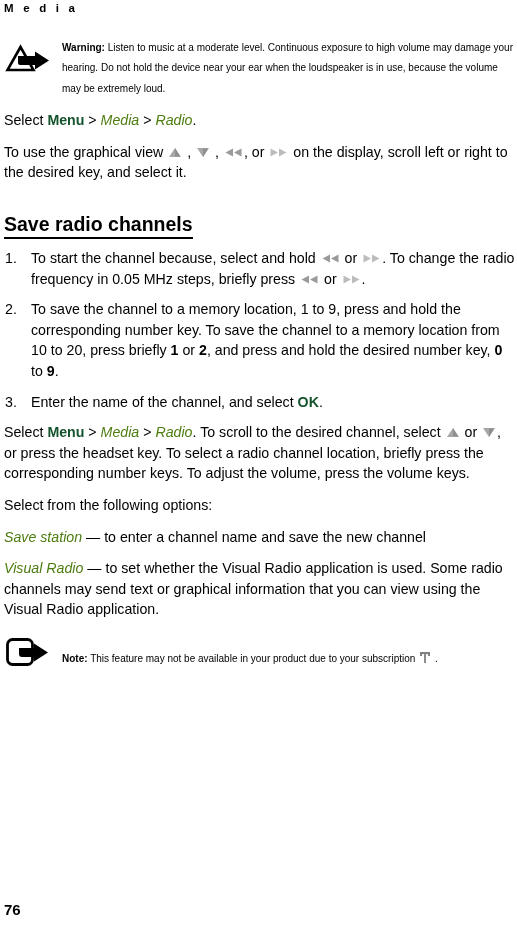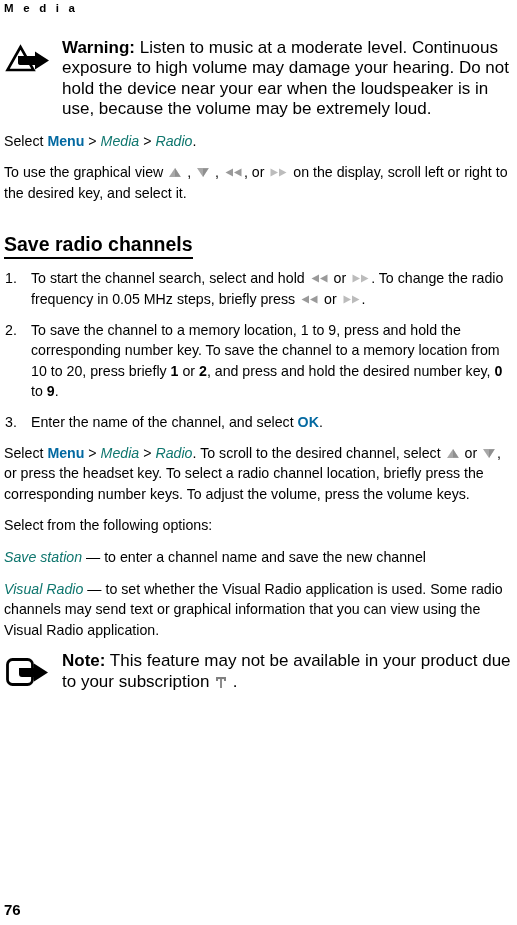--- a/index.html
+++ b/index.html
@@ -53,21 +53,21 @@
   .noteblock .icon-cell {
     width: 58px;
     min-width: 58px;
     padding-top: 6px;
     display: flex;
     justify-content: flex-start;
     align-items: flex-start;
   }
   .noteblock .note-text {
     flex: 1;
-    font-size: 17px;
+    font-size: 10px;
     line-height: 20.4px;
     padding-right: 2px;
   }
   .noteblock .note-text b { font-weight: bold; }
 
   
   p.para {
     margin: 0 0 11px 0;
     font-size: 14.2px;
     line-height: 20.6px;
@@ -107,22 +107,22 @@
   }
 
   
   .option-line {
     margin: 0 0 11px 0;
     font-size: 14.2px;
     line-height: 20.6px;
   }
 
   
-  .ui-bold   { color: #0369a1; font-weight: bold; }
-  .ui-ital   { color: #0f766e; font-style: italic; }
+  .ui-bold   { color: #14532d; font-weight: bold; }
+  .ui-ital   { color: #4d7c0f; font-style: italic; }
   .kbd-bold  { font-weight: bold; }
   .sep       { color: #000; }
 
   
   .keyicon {
     display: inline-block;
     vertical-align: -2px;
     margin: 0 1px;
   }
   .keyicon svg { display: block; }
@@ -175,21 +175,21 @@
             <path d="M1.5 2.5 L1.5 10.5 L9 6.5 Z" fill="#bcbcbc"></path>
             <path d="M10 2.5 L10 10.5 L17.5 6.5 Z" fill="#bcbcbc"></path>
           </svg></span><span> on the display, scroll left or right to the desired key, and select it.</span></p>
 
     <div class="section-wrap">
       <h2 class="section">Save radio channels</h2>
     </div>
 
     <ol class="steps">
       <li>
-        <span class="num">1.</span><span>To start the channel search, select and hold </span><span class="keyicon"><svg width="19" height="13" viewBox="0 0 19 13">
+        <span class="num">1.</span><span>To start the channel because, select and hold </span><span class="keyicon"><svg width="19" height="13" viewBox="0 0 19 13">
               <path d="M9 2.5 L9 10.5 L1.5 6.5 Z" fill="#9a9a9a"></path>
               <path d="M17.5 2.5 L17.5 10.5 L10 6.5 Z" fill="#9a9a9a"></path>
             </svg></span><span> or </span><span class="keyicon"><svg width="19" height="13" viewBox="0 0 19 13">
               <path d="M1.5 2.5 L1.5 10.5 L9 6.5 Z" fill="#bcbcbc"></path>
               <path d="M10 2.5 L10 10.5 L17.5 6.5 Z" fill="#bcbcbc"></path>
             </svg></span><span>. To change the radio frequency in 0.05 MHz steps, briefly press </span><span class="keyicon"><svg width="19" height="13" viewBox="0 0 19 13">
               <path d="M9 2.5 L9 10.5 L1.5 6.5 Z" fill="#9a9a9a"></path>
               <path d="M17.5 2.5 L17.5 10.5 L10 6.5 Z" fill="#9a9a9a"></path>
             </svg></span><span> or </span><span class="keyicon"><svg width="19" height="13" viewBox="0 0 19 13">
               <path d="M1.5 2.5 L1.5 10.5 L9 6.5 Z" fill="#bcbcbc"></path>
@@ -213,21 +213,21 @@
             <path d="M7 11 L12.2 2.4 L7 2.4 Z" fill="#8f8f8f"></path>
           </svg></span><span>, or press the headset key. To select a radio channel location, briefly press the corresponding number keys. To adjust the volume, press the volume keys.</span></p>
 
     <p class="para">Select from the following options:</p>
 
 
     <p class="option-line"><span class="ui-ital">Save station</span><span> — </span><span>to enter a channel name and save the new channel</span></p>
 
     <p class="option-line"><span class="ui-ital">Visual Radio</span><span> — </span><span>to set whether the Visual Radio application is used. Some radio channels may send text or graphical information that you can view using the Visual Radio application.</span></p>
 
-    <div class="noteblock" style="margin-top:7px;">
+    <div class="noteblock" style="margin-top:7px;align-items:flex-end;">
       <div class="icon-cell">
         <span class="keyicon">
           <svg width="48" height="32" viewBox="0 0 48 32">
             <rect x="2.5" y="2.5" width="25" height="25" rx="5" ry="5" fill="none" stroke="#000" stroke-width="2.8"></rect>
             <path d="M14 14 L14 11 L29 11 L29 6.5 L43 15.5 L29 24.5 L29 20 L17 20 C15 20 14 19 14 17 Z" fill="#000"></path>
           </svg>
         </span>
       </div>
       <div class="note-text">
         <b>Note:</b><span> This feature may not be available in your product due to your subscription </span><span class="keyicon"><svg width="12" height="14" viewBox="0 0 12 14">

